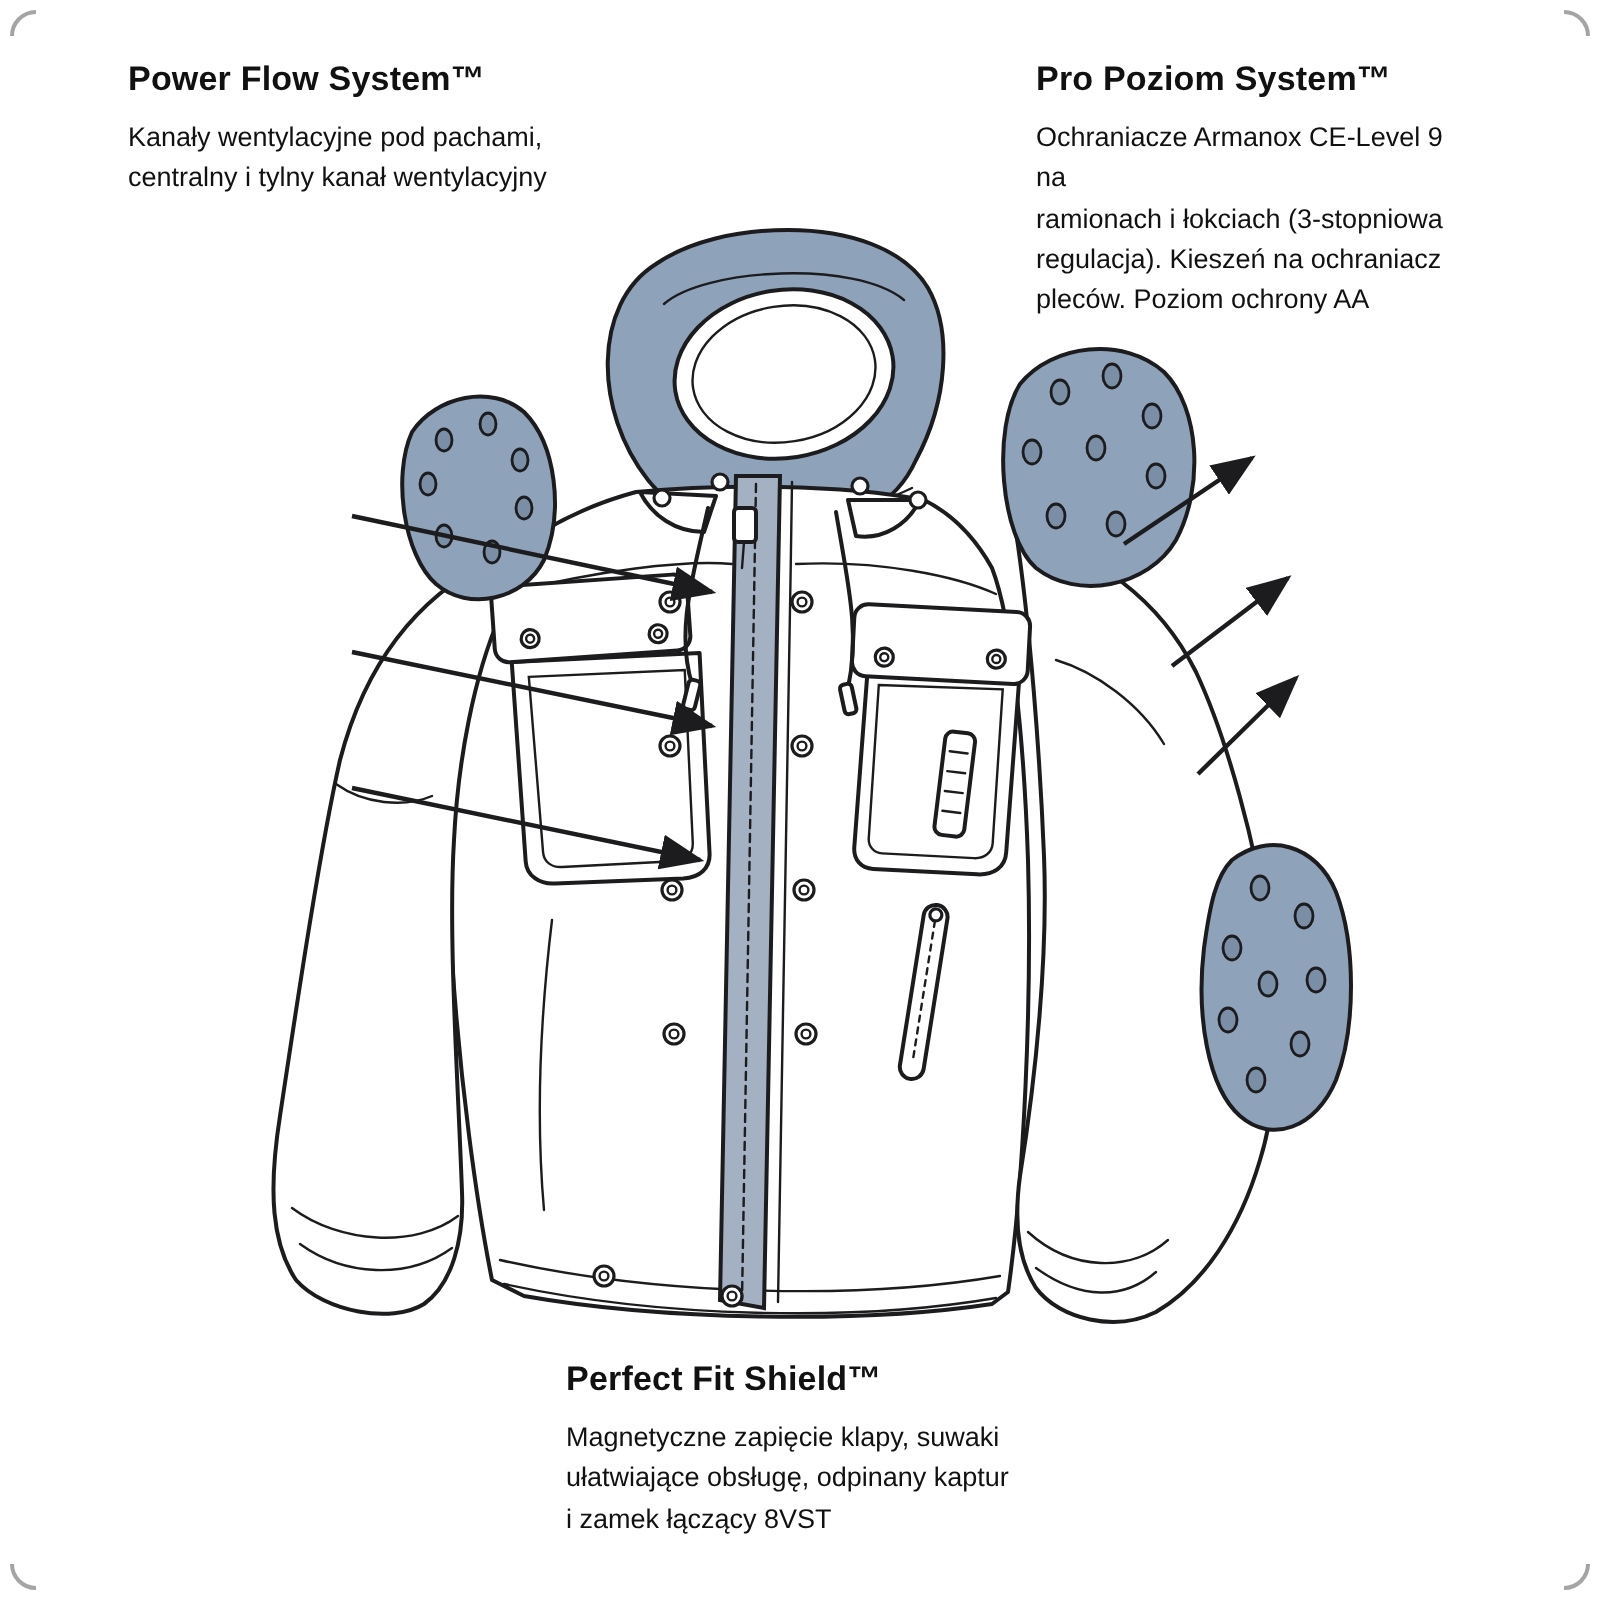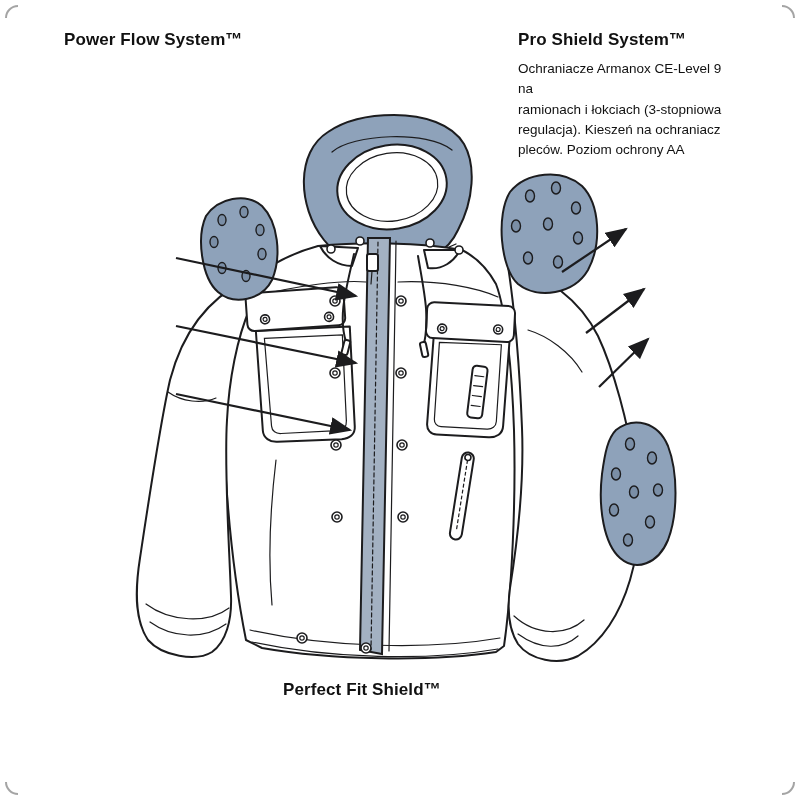--- a/index.html
+++ b/index.html
@@ -206,27 +206,32 @@
 
     <g>
       <line class="arrow" x1="562" y1="272" x2="626" y2="229" marker-end="url(#ah)"></line>
       <line class="arrow" x1="586" y1="333" x2="644" y2="289" marker-end="url(#ah)"></line>
       <line class="arrow" x1="599" y1="387" x2="648" y2="339" marker-end="url(#ah)"></line>
     </g>
   </svg>
 
   <section class="feature power-flow">
     <h2>Power Flow System™</h2>
+    <p>Kanały wentylacyjne pod pachami,
+centralny i tylny kanał wentylacyjny</p>
   </section>
 
   <section class="feature pro-shield">
-    <h2>Pro Shield System™</h2>
+    <h2>Pro Poziom System™</h2>
     <p>Ochraniacze Armanox CE-Level 9 na
 ramionach i łokciach (3-stopniowa
 regulacja). Kieszeń na ochraniacz
 pleców. Poziom ochrony AA</p>
   </section>
 
   <section class="feature perfect-fit">
     <h2>Perfect Fit Shield™</h2>
+    <p>Magnetyczne zapięcie klapy, suwaki
+ułatwiające obsługę, odpinany kaptur
+i zamek łączący 8VST</p>
   </section>
 
 </div>
 
 </body></html>

